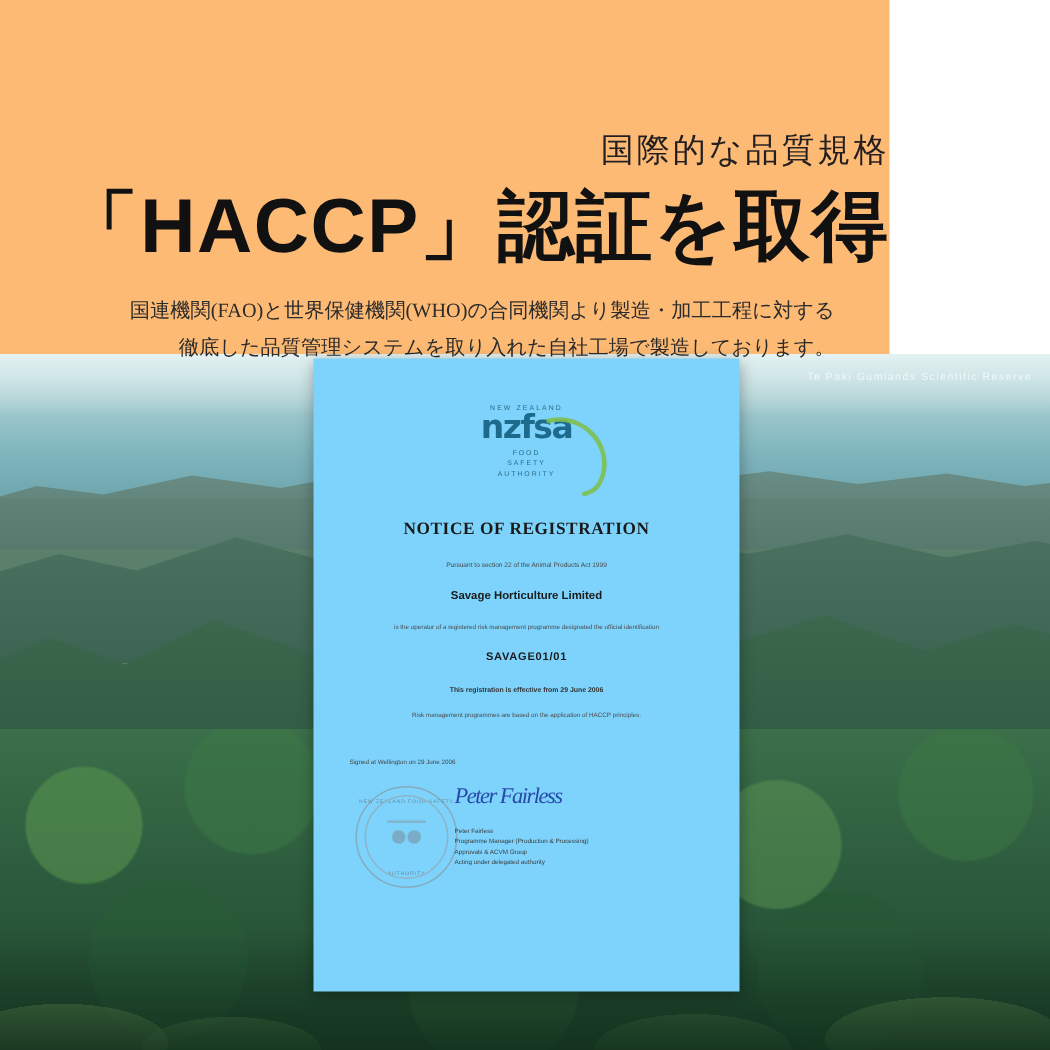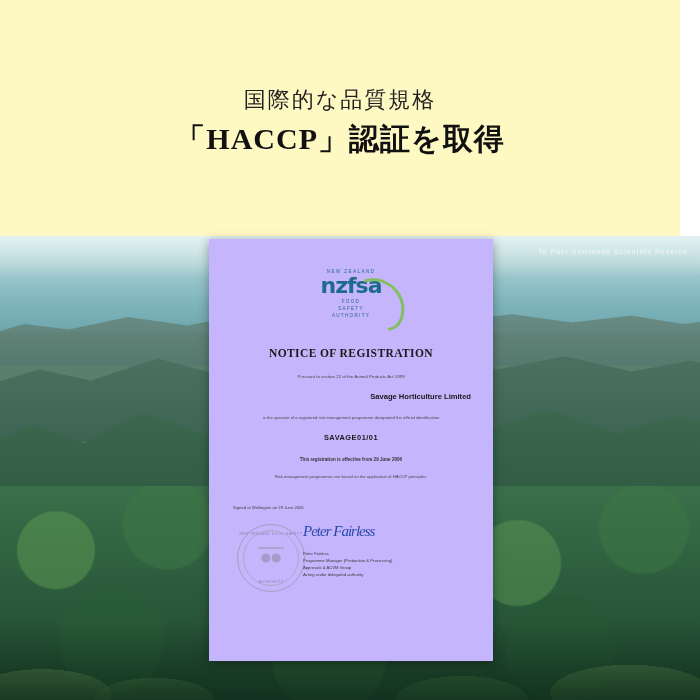--- a/index.html
+++ b/index.html
@@ -114,63 +114,63 @@
     color: rgba(255,255,255,0.72);
     font-family: "Liberation Sans", sans-serif;
     white-space: nowrap;
   }
 
   
   .head {
     position: absolute;
     left: 0;
     top: 0;
-    width: 680px;
+    width: 593px;
     height: 236px;
-    background: #fef9c3;
-    text-align: center;
+    background: #fdba74;
+    text-align: right;
   }
   .head .kicker {
     margin: 0;
     padding-top: 88px;
     font-size: 22px;
     line-height: 1.1;
     color: #231f20;
     letter-spacing: 2px;
     font-weight: 400;
     font-family: "Liberation Serif", serif;
   }
   .head .title {
     margin: 0;
     padding-top: 10px;
-    font-size: 30px;
+    font-size: 51px;
     line-height: 1.12;
     color: #111111;
     letter-spacing: 1px;
     font-weight: 700;
-    font-family: Liberation Serif, serif;
+    font-family: Liberation Sans, sans-serif;
   }
   .head .lead {
     margin: 0 auto;
     padding-top: 16px;
     width: 520px;
     font-size: 13.5px;
     line-height: 1.85;
     color: #2b2b2b;
     font-family: "Liberation Serif", serif;
   }
 
   
   .cert {
     position: absolute;
     left: 209px;
     top: 239px;
     width: 284px;
     height: 422px;
-    background: #c4b5fd;
+    background: #7dd3fc;
     box-shadow: 0 2px 10px rgba(0,0,0,0.35);
     overflow: hidden;
   }
   .cert-inner {
     position: absolute;
     inset: 0;
     padding: 14px 22px 10px 22px;
     box-sizing: border-box;
     text-align: center;
     color: #2b2b2b;
@@ -233,21 +233,20 @@
     margin: 14px 0 0 0;
     font-size: 4.4px;
     line-height: 1.6;
     color: #4a4a4a;
   }
   .cert .holder {
     margin: 12px 0 0 0;
     font-size: 7.6px;
     font-weight: 700;
     color: #1a1a1a;
-    text-align: right;
   }
   .cert .opline {
     margin: 14px 0 0 0;
     font-size: 4.2px;
     color: #4a4a4a;
   }
   .cert .regno {
     margin: 13px 0 0 0;
     font-size: 7.4px;
     font-weight: 700;
@@ -355,20 +354,24 @@
     <div class="ridge-near"></div>
     <div class="forest"></div>
     <div class="ferns"></div>
     <div class="forest-dark"></div>
     <div class="watermark">Te Paki Gumlands Scientific Reserve</div>
   </div>
 
   <div class="head">
     <p class="kicker">国際的な品質規格</p>
     <p class="title">「HACCP」認証を取得</p>
+    <p class="lead">
+      <span>国連機関(FAO)と世界保健機関(WHO)の合同機関より製造・加工工程に対する</span><br>
+      <span>徹底した品質管理システムを取り入れた自社工場で製造しております。</span>
+    </p>
   </div>
 
   <div class="cert">
     <div class="cert-inner">
 
       <div class="logo">
         <div class="nz-top">NEW ZEALAND</div>
         <div class="nz-word">nzfsa</div>
         <div class="swoosh"></div>
         <div class="stack">

